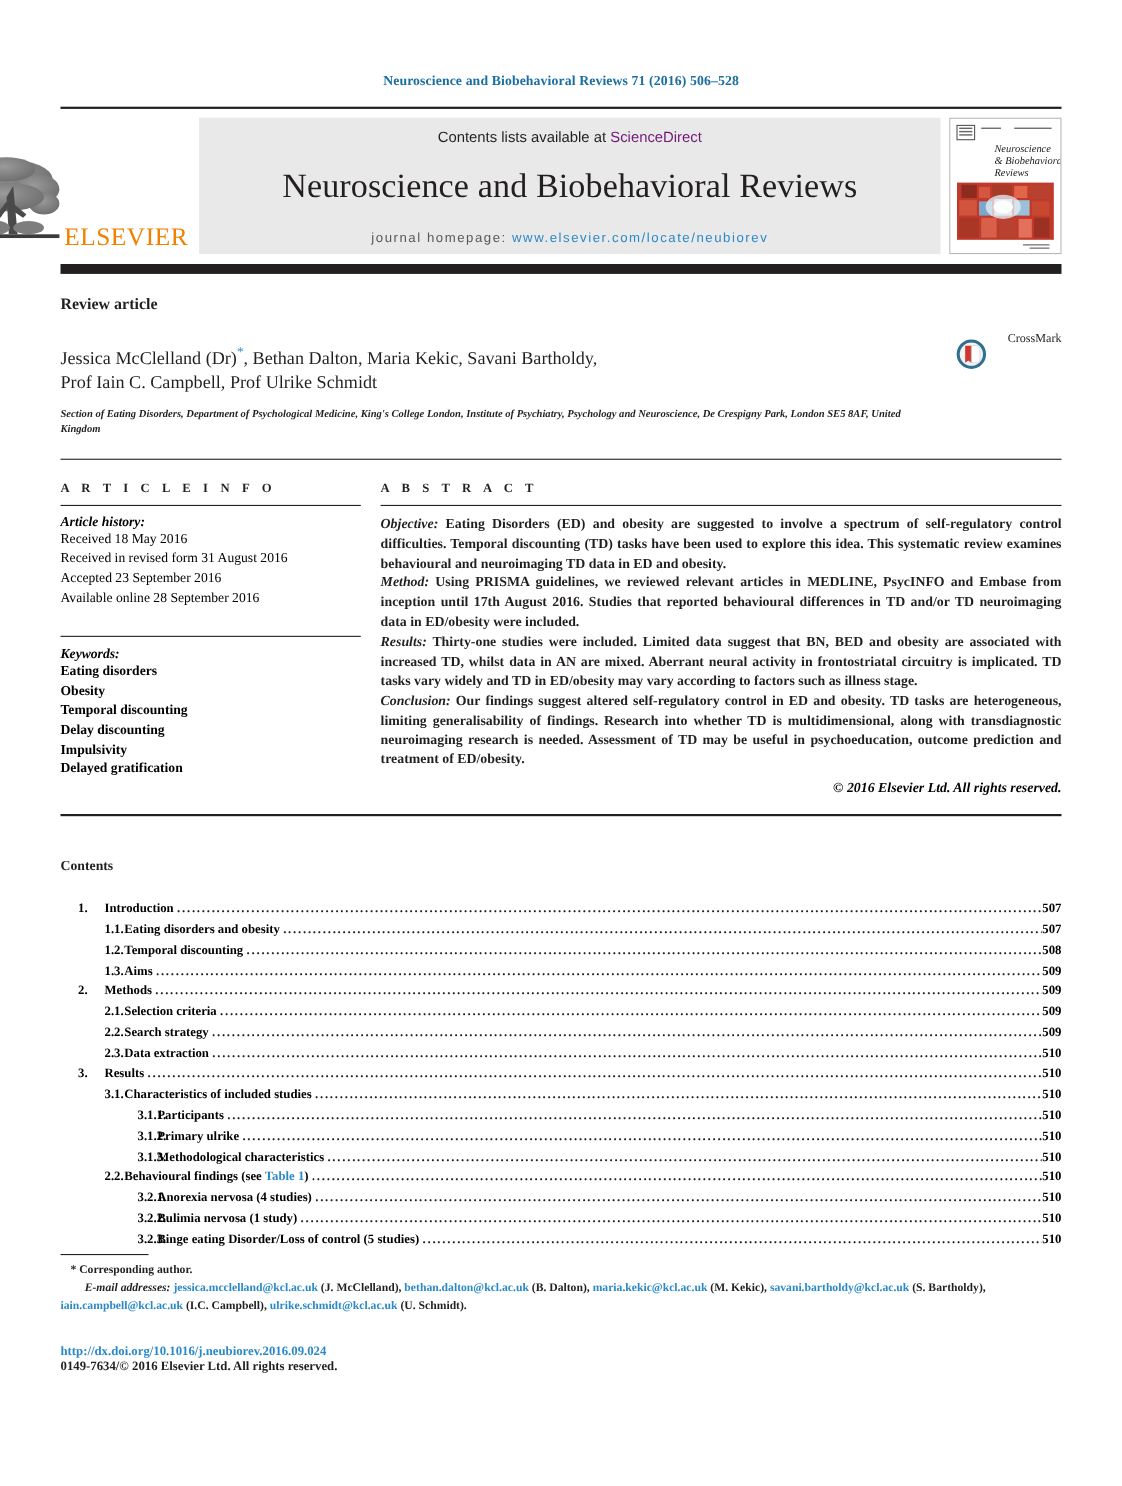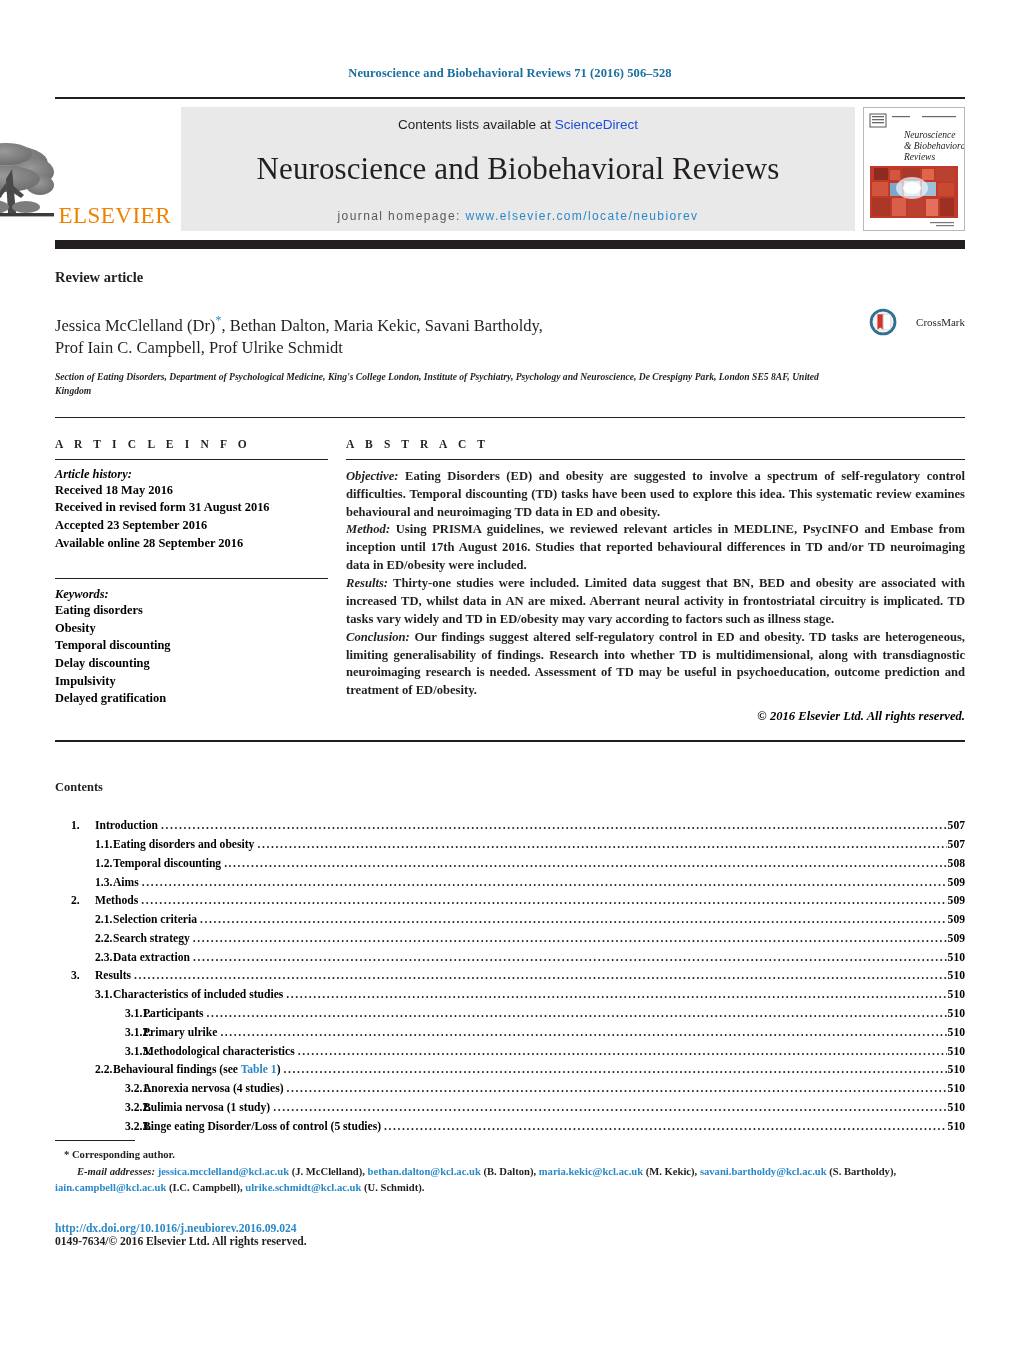--- a/index.html
+++ b/index.html
@@ -71,21 +71,21 @@
     align-items: center;
     justify-content: center;
     padding: 6px 0;
   }
   .contents-line {
     font-family: "Liberation Sans", sans-serif;
     font-size: 13.5px;
     color: #231f20;
     margin-top: 2px;
   }
-  .contents-line .sd { color: #1d4ed8; }
+  .contents-line .sd { color: #701a75; }
   .journal-title {
     font-family: "Liberation Serif", serif;
     font-size: 31px;
     color: #231f20;
     margin: 19px 0 22px 0;
     letter-spacing: 0.1px;
   }
   .homepage-line {
     font-family: "Liberation Sans", sans-serif;
     font-size: 12px;
@@ -139,21 +139,20 @@
     font-style: italic;
     font-weight: bold;
     line-height: 1.5;
     margin-top: 11px;
     color: #231f20;
   }
   .crossmark {
     flex: 0 0 96px;
     width: 96px;
     display: flex;
-    align-items: center;
     gap: 19px;
     padding-top: 4px;
   }
   .crossmark-label {
     font-size: 11px;
     color: #231f20;
     font-family: "Liberation Serif", serif;
   }
 
   .rule-thin { border-top: 1px solid #231f20; }
@@ -169,21 +168,21 @@
   .sec-head {
     font-size: 11.5px;
     font-weight: bold;
     letter-spacing: 4.2px;
     color: #231f20;
     font-family: "Liberation Serif", serif;
   }
   .hr-sec { border-top: 1px solid #231f20; margin-top: 9px; }
   .hist-block { margin-top: 7px; }
   .label-ital { font-style: italic; font-weight: bold; font-size: 12.4px; }
-  .hist-line { font-size: 12.4px; font-weight: bold; line-height: 1.42; }
+  .hist-line { font-size: 12.4px; font-weight: normal; line-height: 1.42; }
   .kw-block { margin-top: 8px; }
   .kw-line { font-size: 12.4px; font-weight: bold; line-height: 1.42; }
   .hr-kw { border-top: 1px solid #231f20; margin-top: 26px; }
 
   .abs-body {
     font-size: 12.6px;
     line-height: 1.42;
     text-align: justify;
     margin-top: 8px;
     font-weight: bold;

